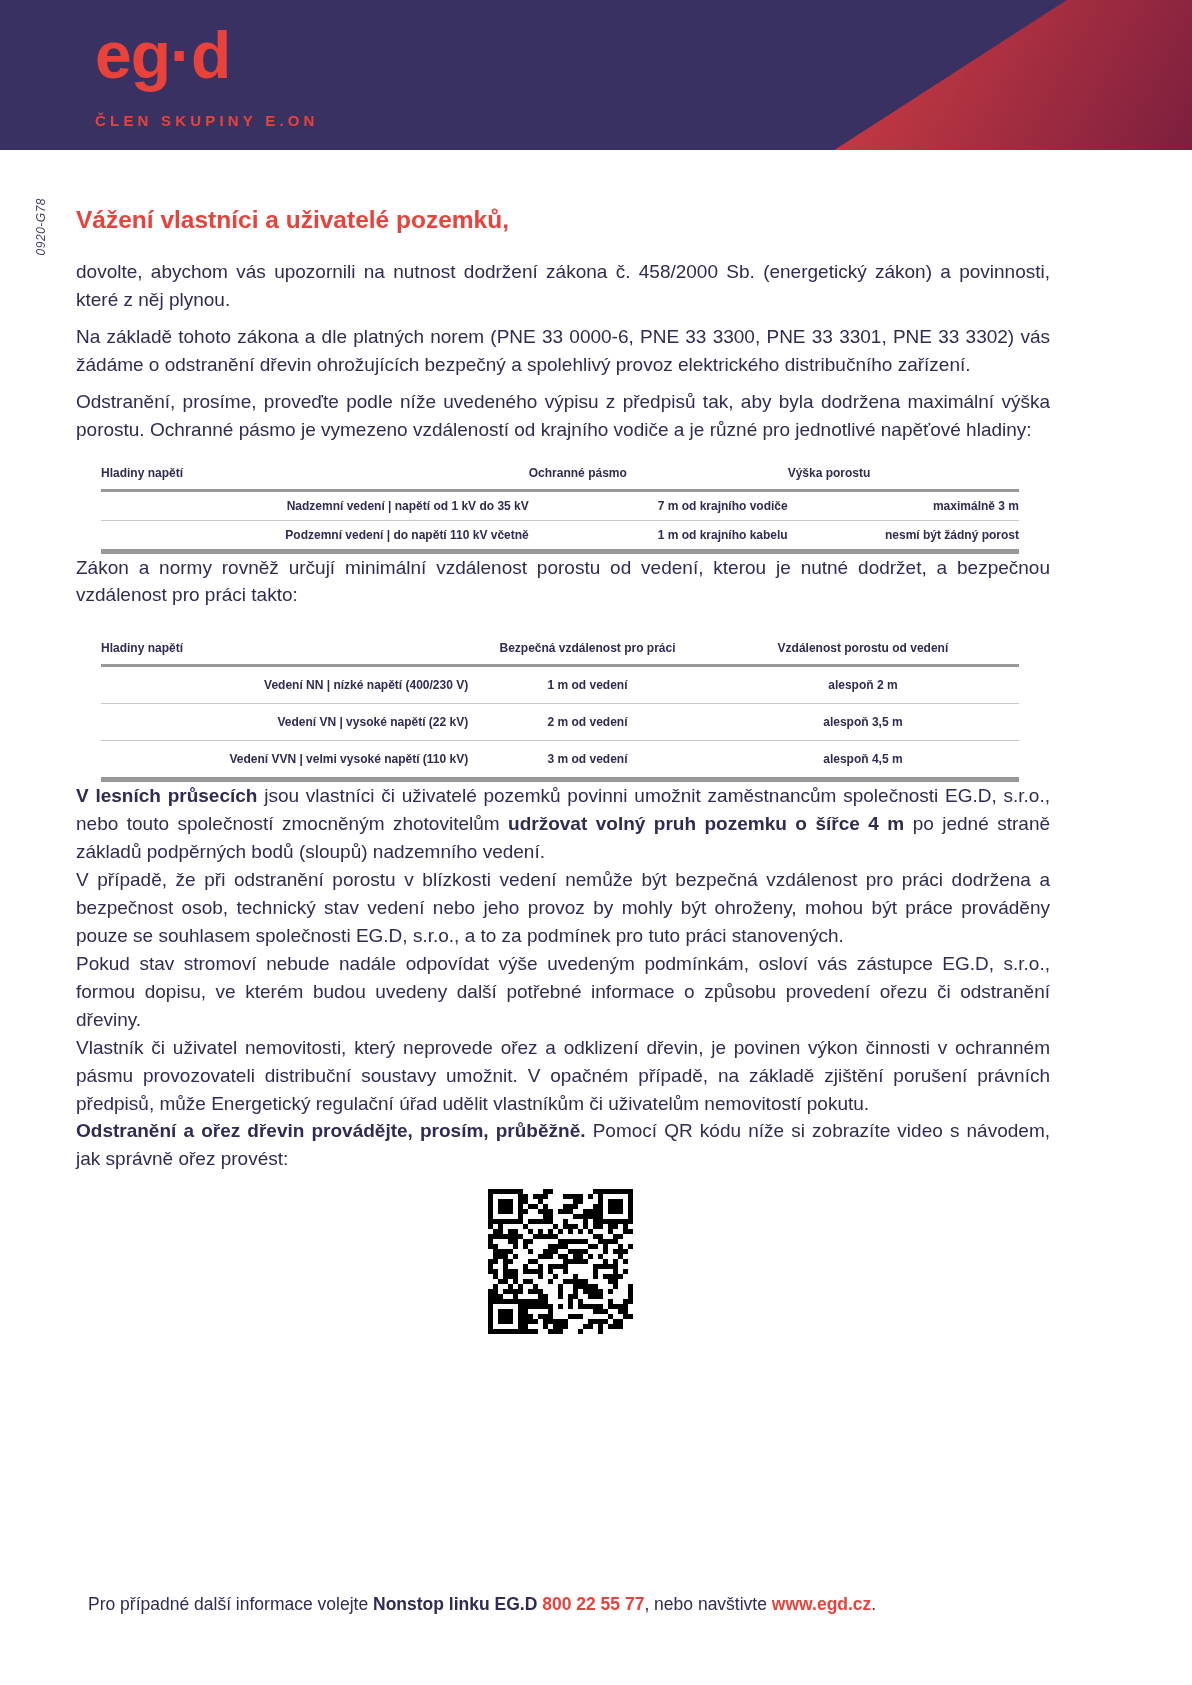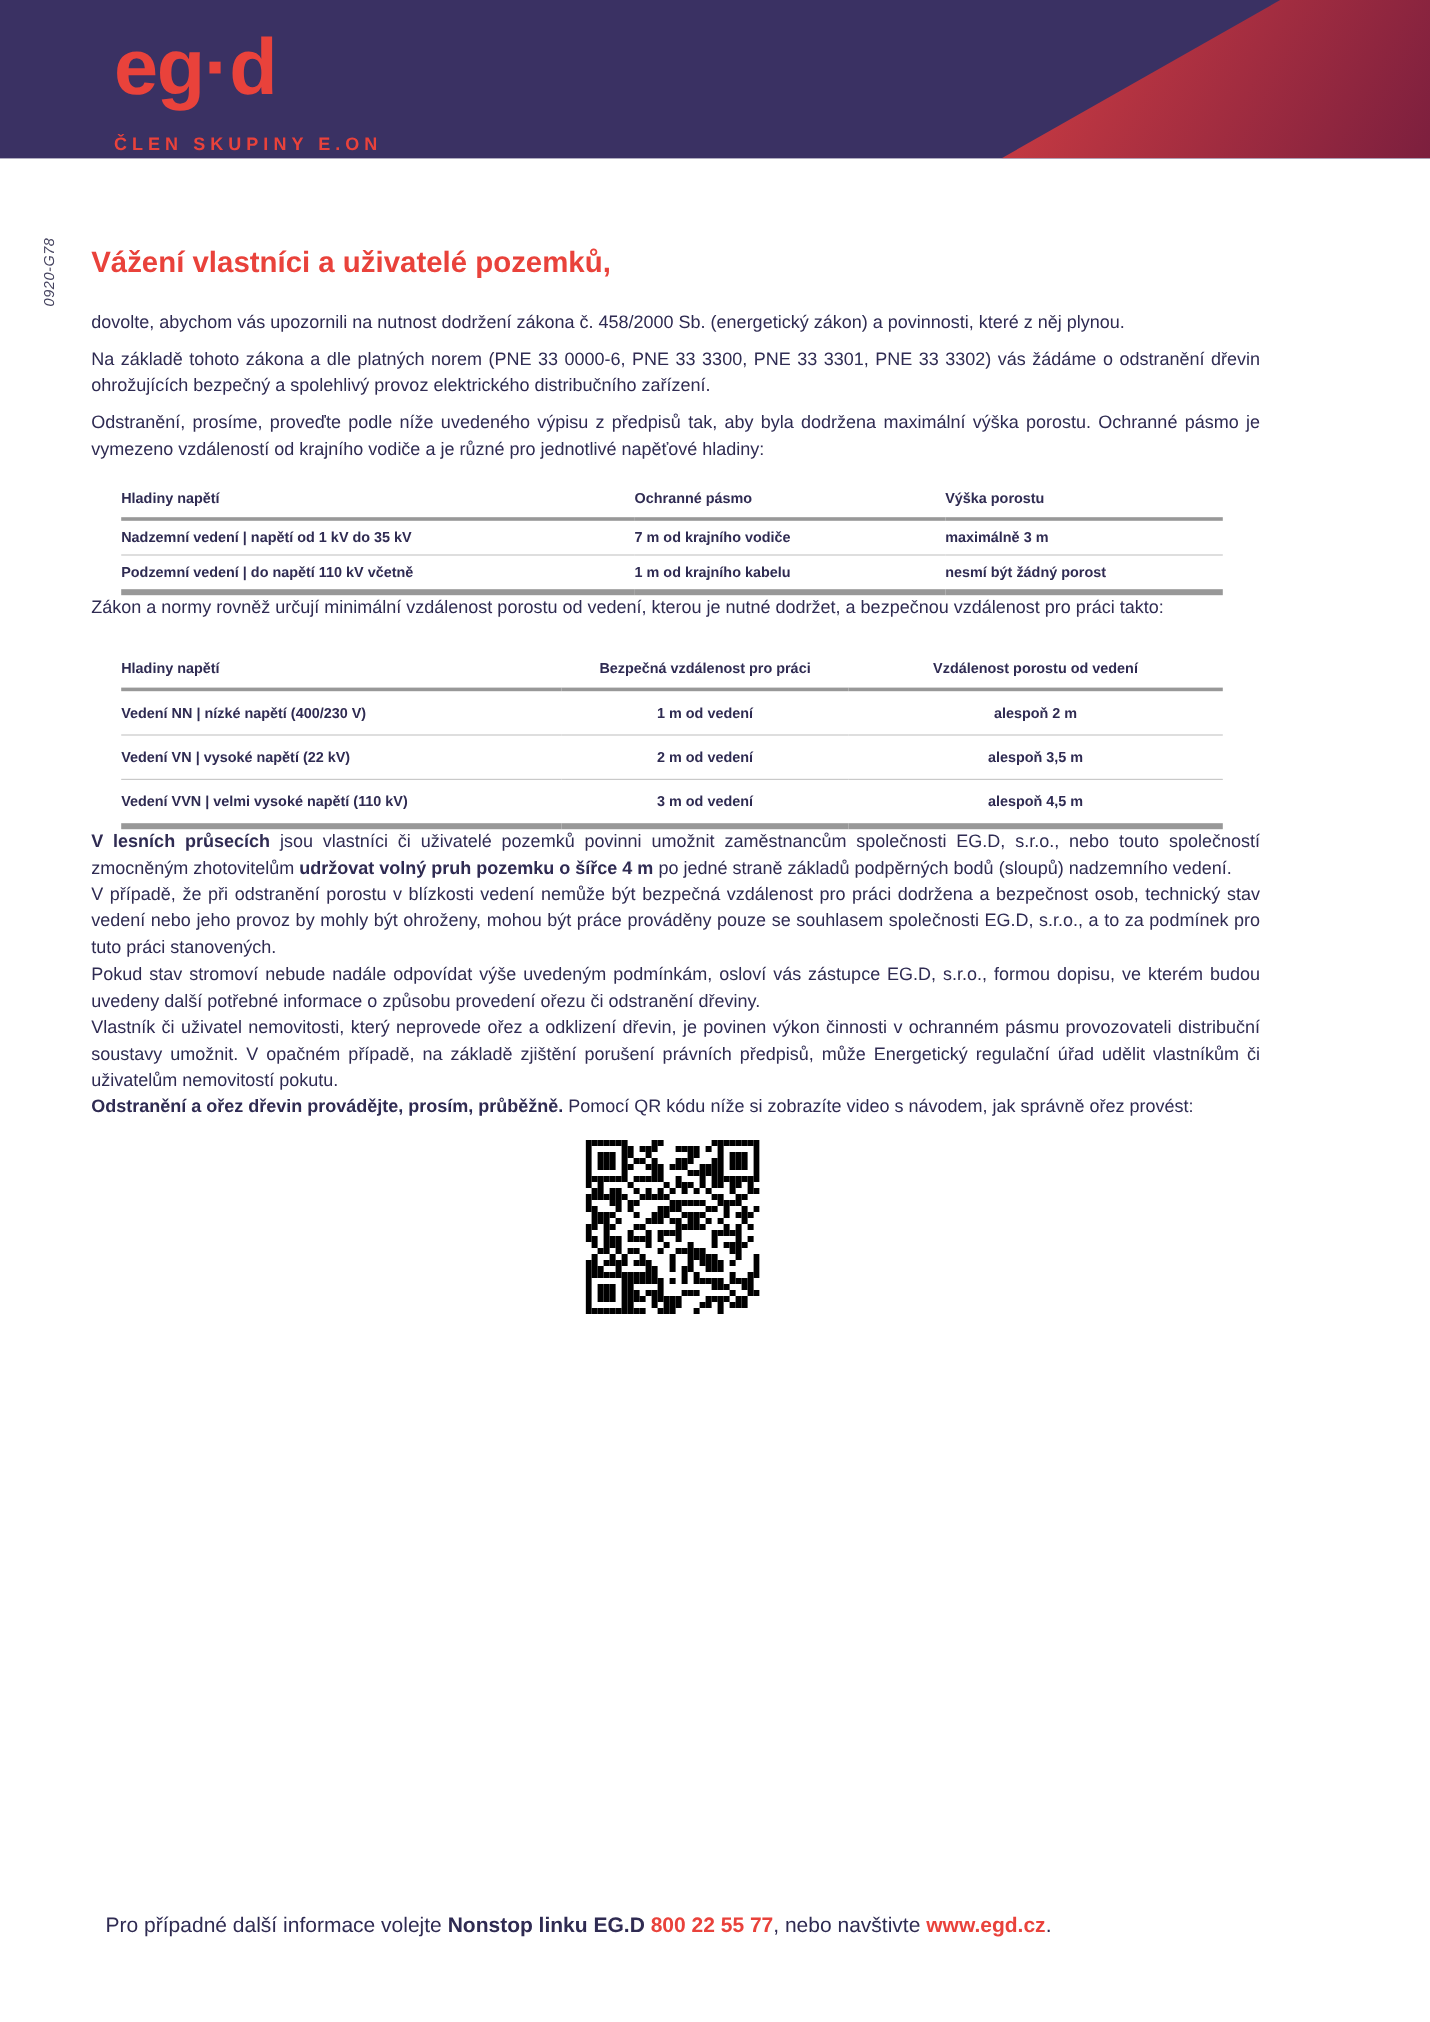--- a/index.html
+++ b/index.html
@@ -17,21 +17,21 @@
     width:1192px;height:1685px;
     position:relative;
     background:#ffffff;
     font-family:"Liberation Sans", sans-serif;
     color:var(--text-navy);
     overflow:hidden;
   }
 
   
   .banner{
-    position:relative;width:100%;height:132px;
+    position:relative;width:100%;height:150px;
     background:var(--banner-navy);
     overflow:hidden;
   }
   .banner-accent{
     position:absolute;inset:0;
     background:linear-gradient(118deg,#d24039 55%,var(--accent-red-1) 70%,var(--accent-red-2) 100%);
     clip-path:polygon(70% 100%,89.5% 0,100% 0,100% 100%);
   }
   .logo-block{position:absolute;left:95px;top:22px;}
   .logo{
@@ -53,21 +53,21 @@
 
   
   .content{
     position:absolute;left:76px;top:206px;width:974px;
   }
   .title{
     font-size:24.5px;font-weight:bold;color:var(--brand-red);
     margin:0 0 24px;
   }
   p.body-text{
-    font-size:15px;line-height:1.47;text-align:justify;margin:0;
+    font-size:19px;line-height:1.47;text-align:justify;margin:0;
   }
   .intro p.body-text{margin-bottom:9px;}
   .between{margin-top:44px;}
   .forest{margin-top:30px;}
   .para{margin-top:22px;}
   .qr-para{margin-top:24px;}
   b.inline{font-weight:bold;}
 
   
   table.doc-table{
@@ -79,20 +79,21 @@
     font-size:12px;font-weight:bold;color:var(--text-navy);
     text-align:left;vertical-align:middle;
   }
   table.doc-table th{
     padding:6px 0 9px;
     border-bottom:3px solid var(--table-line-strong);
   }
   table.doc-table td{
     padding:7px 0;
     border-bottom:1.5px solid var(--table-line-light);
+    text-align:right;
   }
   table.doc-table tr:last-child td{
     border-bottom:5px solid var(--table-line-strong);
     margin-top:10px;
   }
   table.t1 col.c1{width:46.6%;} table.t1 col.c2{width:28.2%;} table.t1 col.c3{width:25.2%;}
   table.t2 col.c1{width:40%;}   table.t2 col.c2{width:26%;}   table.t2 col.c3{width:34%;}
   table.t2 th.center,table.t2 td.center{text-align:center;}
   table.t2 td{padding:11px 0;}
   table.t2{margin-top:26px;}

